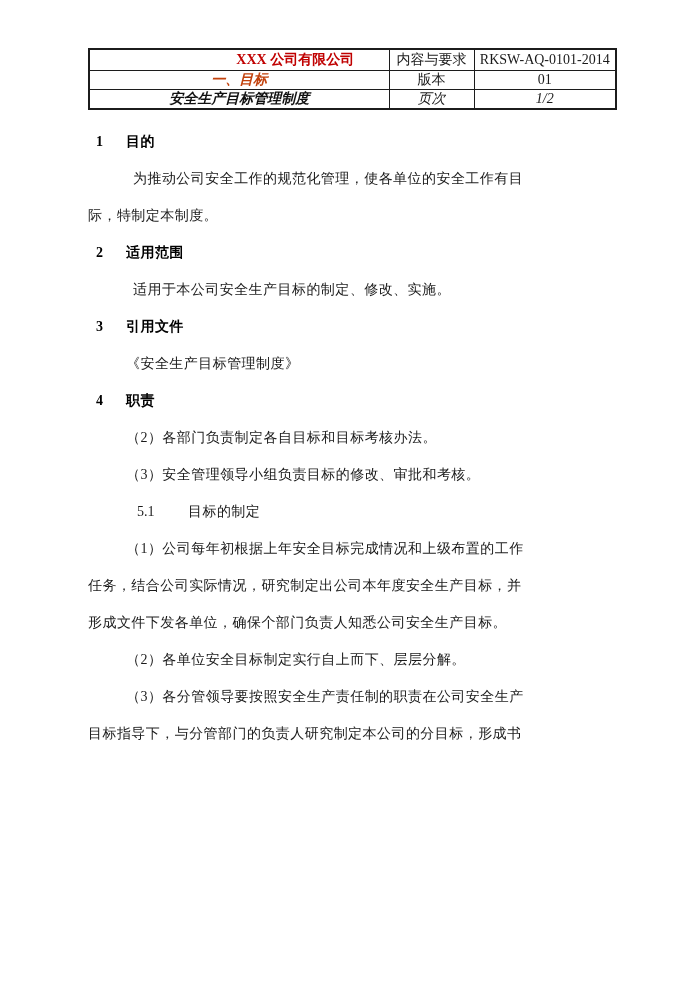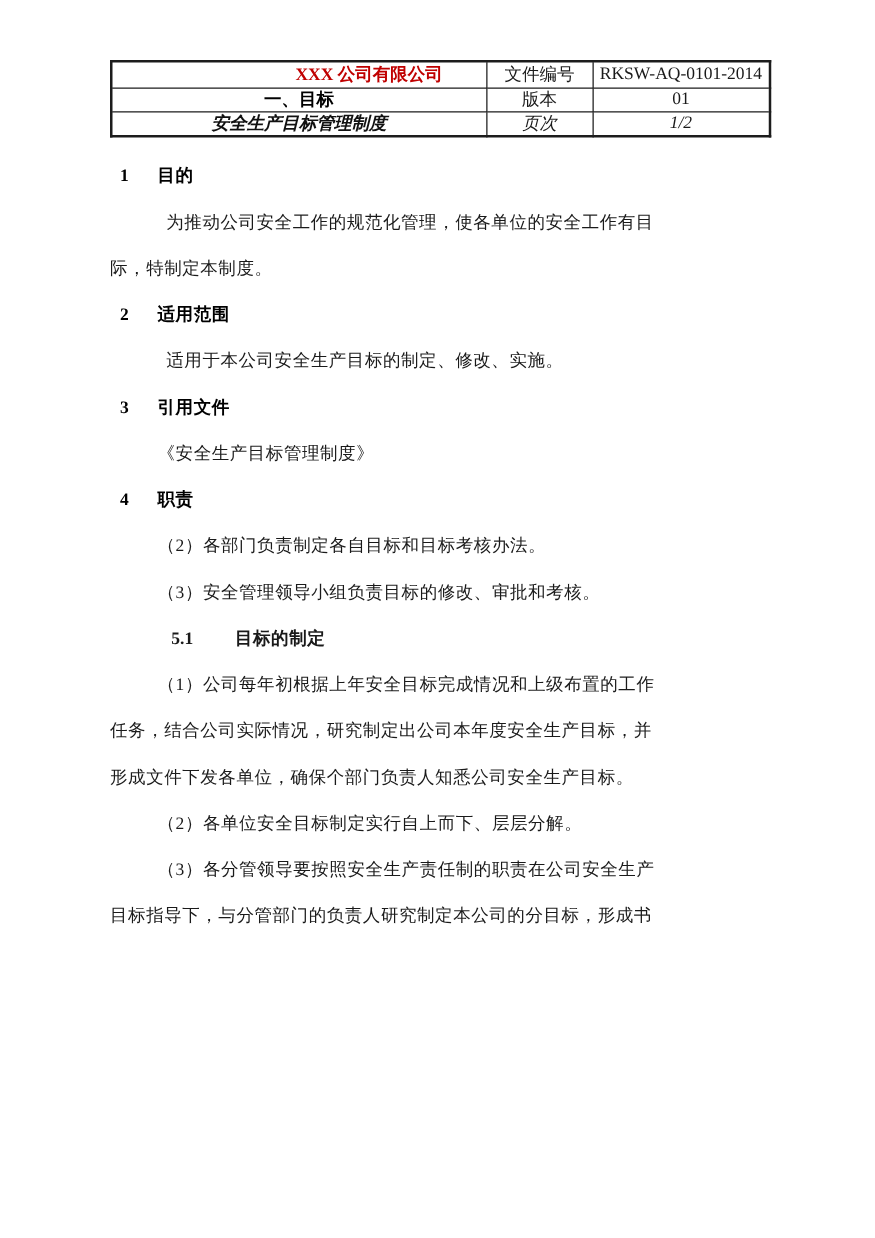--- a/index.html
+++ b/index.html
@@ -21,57 +21,57 @@
     border:1px solid #1c1c1c;
     padding:0;overflow:hidden;white-space:nowrap;
     font-size:14px;text-align:center;vertical-align:middle;
   }
   .r1{height:21px;} .r2{height:19px;} .r3{height:20px;font-style:italic;}
   td.company-cell{
     color:#C00000;font-weight:700;font-size:17px;
     text-align:center;text-indent:112px;
   }
   td.chapter-cell{
-    text-align:left;padding-left:3px;font-weight:700;font-size:14px;color:#000000;
+    text-align:left;padding-left:3px;font-weight:700;font-size:14px;color:#c2410c;font-style:italic;
   }
   td.doctitle-cell{font-weight:700;font-size:15px;color:#111;}
   td.value-cell{font-size:15px;}
   td.small-value{font-size:14px;}
 
   
   .doc-body{
     position:absolute;left:88px;top:123px;width:524px;
     color:#1a1a1a;
   }
   .line{
     height:37px;line-height:37px;font-size:14px;
     letter-spacing:0.45px;white-space:nowrap;
   }
   .line.h1{font-weight:700;color:#000;}
-  .line.h2{font-weight:700;}
+  .line.h2{font-weight:400;}
   .ind-normal{padding-left:45px;}
   .ind-bracket{padding-left:38px;}
   .hnum{display:inline-block;margin-left:8px;width:30px;letter-spacing:0;}
   .h2num{display:inline-block;margin-left:49px;width:51px;letter-spacing:0;}
 </style>
 </head>
 <body>
 
 <div class="page">
 
   <table class="doc-table">
     <colgroup>
       <col style="width:300px">
         <col style="width:85px">
         <col style="width:142px">
     </colgroup>
     <tbody>
         <tr class="r1">
       <td class="company-cell">XXX 公司有限公司</td>
-      <td>文件编号</td>
+      <td>内容与要求</td>
       <td class="value-cell">RKSW-AQ-0101-2014</td>
     </tr>
     <tr class="r2">
       <td class="chapter-cell">一、目标</td>
       <td>版本</td>
       <td class="small-value">01</td>
     </tr>
     <tr class="r3">
       <td class="doctitle-cell">安全生产目标管理制度</td>
       <td>页次</td>

